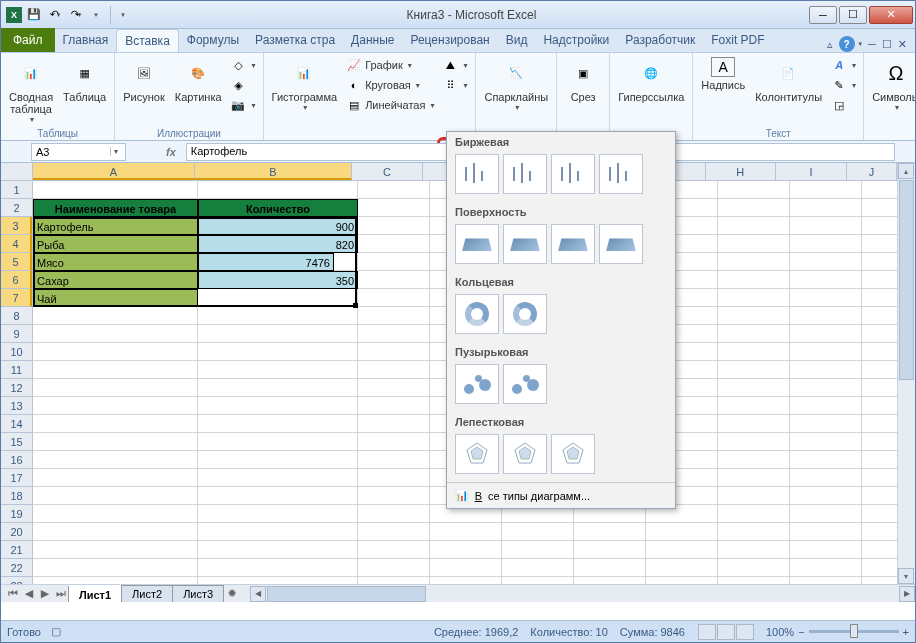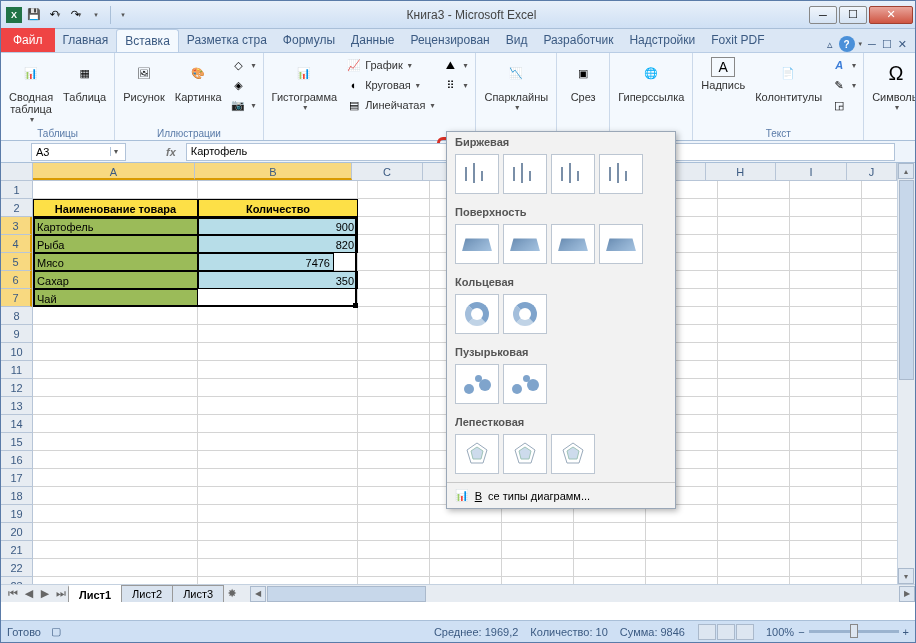--- a/index.html
+++ b/index.html
@@ -12,21 +12,21 @@
 .excel-icon{width:16px;height:16px;background:#217346;color:#fff;font-size:9px;font-weight:bold;display:flex;align-items:center;justify-content:center;}
 .qat-btn{width:20px;height:22px;display:flex;align-items:center;justify-content:center;cursor:pointer;}
 .qat-dd{font-size:7px;color:#555;margin-left:-2px;}
 .title-text{flex:1;text-align:center;color:#444;font-size:12px;}
 .win-controls{display:flex;gap:2px;padding-right:2px;}
 .win-btn{width:28px;height:18px;border:1px solid #888;background:linear-gradient(#f0f5fb,#d5e3f3);display:flex;align-items:center;justify-content:center;cursor:pointer;border-radius:2px;}
 .win-close{background:linear-gradient(#e9a59b,#cf5542);border-color:#a04030;color:#fff;width:44px;}
 
 
 .ribbon-tabs{height:24px;background:#dbe7f5;display:flex;align-items:flex-end;border-bottom:1px solid #b9cde5;}
-.file-tab{background:#ef4444;color:#fff;padding:4px 12px;font-size:12px;height:24px;display:flex;align-items:center;cursor:pointer;}
+.file-tab{background:#4d7c0f;color:#fff;padding:4px 12px;font-size:12px;height:24px;display:flex;align-items:center;cursor:pointer;}
 .rtab{padding:4px 8px;color:#3b5a82;cursor:pointer;font-size:12px;}
 .rtab.active{background:#f4f9fe;border:1px solid #b9cde5;border-bottom:none;border-radius:3px 3px 0 0;}
 .tab-right{margin-left:auto;display:flex;align-items:center;gap:6px;padding-right:8px;color:#3b5a82;}
 .help-icon{width:16px;height:16px;background:#4a90d9;color:#fff;border-radius:50%;display:flex;align-items:center;justify-content:center;font-size:10px;font-weight:bold;}
 
 
 .ribbon{height:88px;background:#f4f9fe;border-bottom:1px solid #a9bfd8;display:flex;}
 .rgroup{border-right:1px solid #cbd9ea;padding:2px 4px 0;display:flex;flex-direction:column;}
 .rgroup-body{flex:1;display:flex;align-items:flex-start;gap:2px;}
 .rgroup-label{text-align:center;color:#5a7ba8;font-size:10px;padding:1px 0;white-space:nowrap;}
@@ -53,21 +53,21 @@
 .grid-area{position:absolute;top:162px;left:0;right:0;bottom:40px;overflow:hidden;}
 .grid-corner{position:absolute;top:0;left:0;width:32px;height:18px;background:#e7ecf2;border-right:1px solid #b7c5d7;border-bottom:1px solid #b7c5d7;}
 .col-headers{position:absolute;top:0;left:32px;right:18px;height:18px;display:flex;background:#e7ecf2;border-bottom:1px solid #b7c5d7;}
 .col-h{border-right:1px solid #b7c5d7;text-align:center;color:#3b5a82;font-size:11px;line-height:18px;}
 .col-h.sel{background:#f8d980;border-bottom:2px solid #d99a00;}
 .row-headers{position:absolute;top:18px;left:0;width:32px;bottom:18px;background:#e7ecf2;border-right:1px solid #b7c5d7;}
 .row-h{height:18px;border-bottom:1px solid #b7c5d7;text-align:center;color:#3b5a82;line-height:18px;}
 .row-h.sel{background:#f8d980;border-right:2px solid #d99a00;}
 .cells{position:absolute;top:18px;left:32px;right:18px;bottom:18px;}
 .cell{position:absolute;height:18px;border-right:1px solid #d4d4d4;border-bottom:1px solid #d4d4d4;padding:0 3px;line-height:18px;overflow:hidden;}
-.hdr-cell{background:#fde047;font-weight:bold;text-align:center;border:1px solid #000;}
+.hdr-cell{background:#15803d;font-weight:bold;text-align:center;border:1px solid #000;}
 .name-cell{background:#9bbb59;border:1px solid #000;}
 .val-cell{background:#b7dde8;border:1px solid #000;text-align:right;}
 .sel-border{position:absolute;border:2px solid #000;pointer-events:none;}
 .sel-handle{position:absolute;width:5px;height:5px;background:#000;right:-3px;bottom:-3px;}
 
 
 .vscroll{position:absolute;right:0;top:0;bottom:0;width:18px;background:#e7ecf2;border-left:1px solid #c4d1e0;}
 .hscroll-area{position:absolute;bottom:0;left:0;right:0;height:18px;background:#e7ecf2;border-top:1px solid #c4d1e0;display:flex;}
 .sheet-tabs{display:flex;align-items:center;padding-left:4px;}
 .nav-btn{width:16px;height:16px;display:flex;align-items:center;justify-content:center;color:#666;cursor:pointer;}
@@ -133,27 +133,27 @@
     <div class="win-btn">☐</div>
     <div class="win-btn win-close">✕</div>
   </div>
 </div>
 
 <div class="ribbon-tabs">
   <div class="file-tab">Файл</div>
   <div id="rtabs-holder" style="display: flex;">
       <div class="rtab">Главная</div>
       <div class="rtab active">Вставка</div>
+      <div class="rtab">Формулы</div>
       <div class="rtab">Разметка стра</div>
-      <div class="rtab">Формулы</div>
       <div class="rtab">Данные</div>
       <div class="rtab">Рецензирован</div>
       <div class="rtab">Вид</div>
+      <div class="rtab">Надстройки</div>
       <div class="rtab">Разработчик</div>
-      <div class="rtab">Надстройки</div>
       <div class="rtab">Foxit PDF</div>
     </div>
   <div class="tab-right">
     <span style="cursor:pointer">▵</span>
     <span class="help-icon">?</span>
     <span class="qat-dd">▾</span>
     <span style="cursor:pointer">─</span>
     <span style="cursor:pointer">☐</span>
     <span style="cursor:pointer">✕</span>
   </div>

